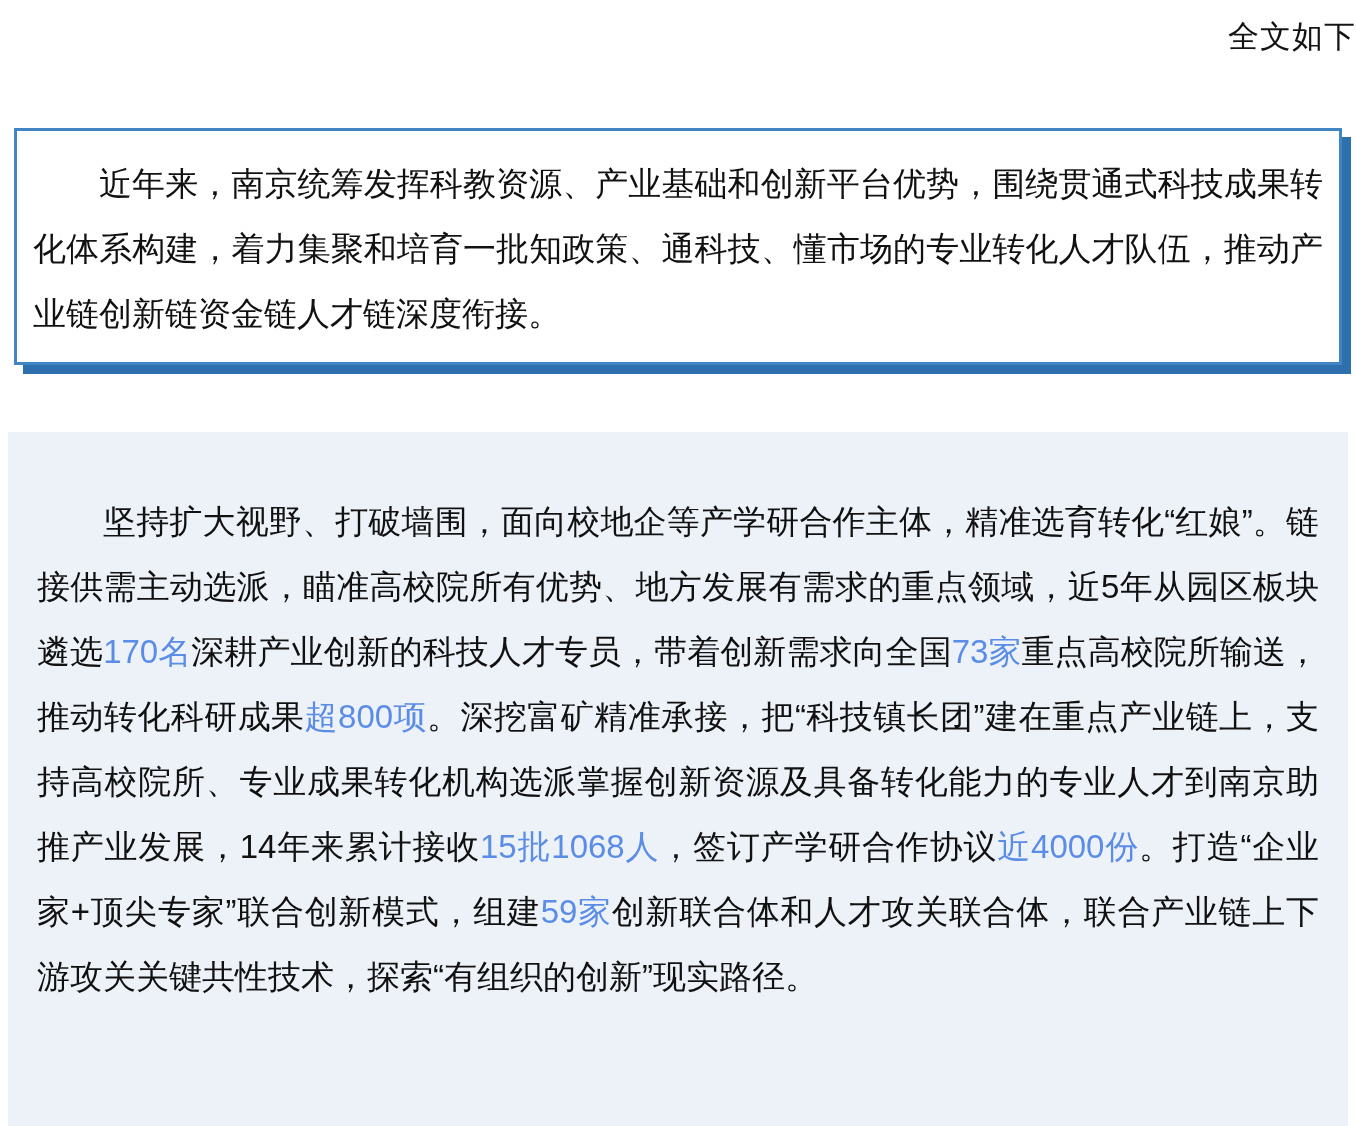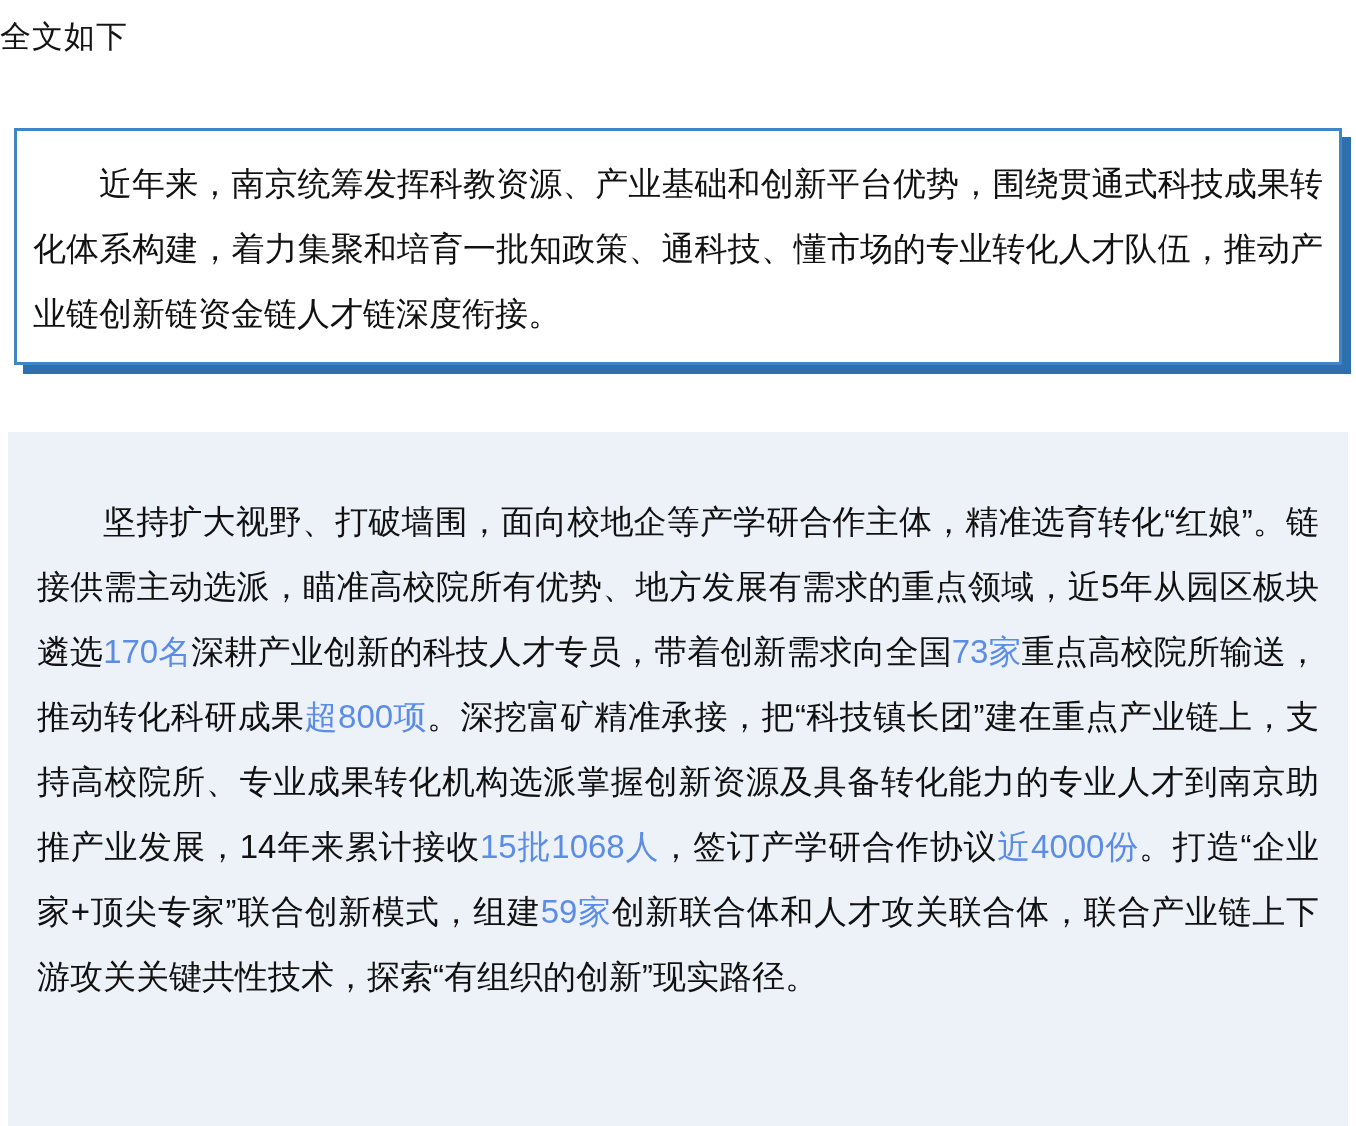--- a/index.html
+++ b/index.html
@@ -9,21 +9,21 @@
   body {
     width: 1356px;
     height: 1126px;
     background: #ffffff;
     overflow: hidden;
     font-family: "Liberation Sans", "DejaVu Sans", sans-serif;
     color: #111111;
   }
   .page-title {
     margin: 16px 0 0 0;
-    text-align: left;
+    text-align: right;
     font-size: 31px;
     font-weight: 400;
     color: #141414;
     letter-spacing: 1px;
   }
   .highlight-box {
     margin: 70px 14px 0 14px;
     border: 3px solid #4285c5;        
     box-shadow: 9px 9px 0 #2e6fae;    
     background: #ffffff;

